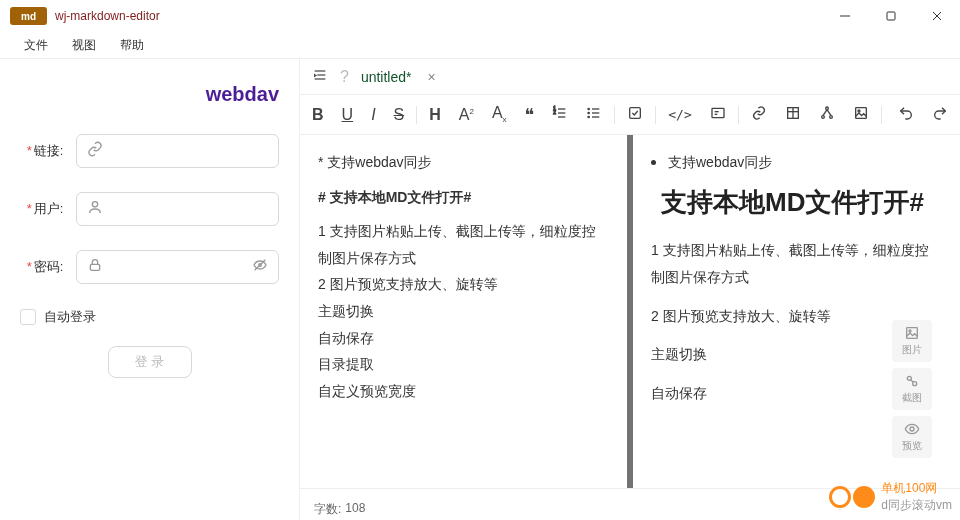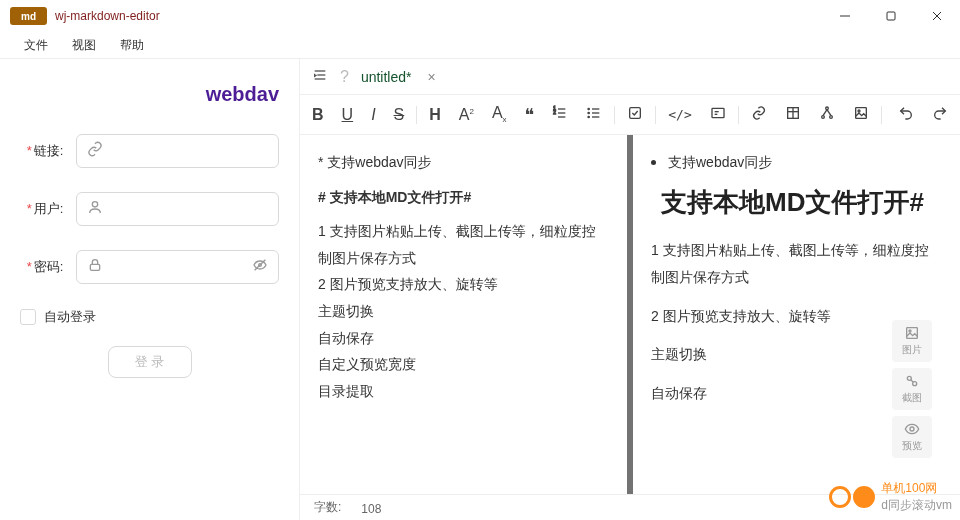--- a/index.html
+++ b/index.html
@@ -34,21 +34,21 @@
 .tb-sep{width:1px;height:18px;background:#e5e5e5;margin:0 12px}
 .tb-right{margin-left:auto;display:flex;gap:18px}
 .panes{flex:1;display:flex;min-height:0}
 .pane{flex:1;padding:14px 18px;overflow:hidden;font-size:14px;color:#333;line-height:1.9}
 .pane-left{border-right:6px solid #737373}
 .ml-star{color:#333}
 .ml-h{font-weight:bold;color:#333;margin:8px 0}
 .preview-h1{font-size:26px;font-weight:bold;color:#222;line-height:1.3;margin:10px 10px 18px}
 .preview-bullet{display:flex;align-items:center;gap:12px;margin-bottom:6px}
 .bullet-dot{width:5px;height:5px;border-radius:50%;background:#333}
-.statusbar{height:26px;border-top:1px solid #eee;display:flex;align-items:flex-end;padding:4px 14px;font-size:12px;color:#666}
+.statusbar{height:32px;border-top:1px solid #eee;display:flex;align-items:flex-start;padding:12px 14px;font-size:12px;color:#666}
 .float-tools{position:absolute;right:28px;top:320px;display:flex;flex-direction:column;gap:6px}
 .float-btn{width:40px;height:42px;background:#f5f5f5;border-radius:4px;display:flex;flex-direction:column;align-items:center;justify-content:center;color:#999;font-size:10px;gap:2px}
 .watermark{position:absolute;right:8px;bottom:6px;display:flex;align-items:center;gap:6px}
 .wm-circle{width:22px;height:22px;border:3px solid #ff8c1a;border-radius:50%;position:relative}
 .wm-text{font-size:12px;color:#ff8c1a;font-weight:normal}
 .wm-sub{font-size:12px;color:#999}
 svg{width:16px;height:16px}
 </style>
 </head>
 <body>
@@ -221,39 +221,39 @@
     </div>
 
     <div class="panes">
       <div class="pane pane-left">
         <div class="ml-star">*  支持webdav同步</div>
         <div class="ml-h"># 支持本地MD文件打开#</div>
         <div>1  支持图片粘贴上传、截图上传等，细粒度控制图片保存方式</div>
         <div>2  图片预览支持放大、旋转等</div>
         <div>主题切换</div>
         <div>自动保存</div>
+        <div>目录提取</div>
         <div>自定义预览宽度</div>
-        <div>目录提取</div>
       </div>
       <div class="pane" style="position:relative">
         <div class="preview-bullet">
             <span class="bullet-dot"></span>
             <span>支持webdav同步</span>
           </div>
         <div class="preview-h1">支持本地MD文件打开#</div>
         <div style="margin-bottom:12px">1 支持图片粘贴上传、截图上传等，细粒度控制图片保存方式</div>
         <div style="margin-bottom:12px">2 图片预览支持放大、旋转等</div>
         <div style="margin-bottom:12px">主题切换</div>
         <div>自动保存</div>
       </div>
     </div>
 
     <div class="statusbar">
       <span>字数:</span>
-      <span style="margin-left:20px">108</span>
+      <span style="margin-left:4px">108</span>
     </div>
   </div>
 </div>
 
 <div class="float-tools">
   <div class="float-btn">
       <svg viewBox="0 0 24 24" fill="none" stroke="currentColor" stroke-width="2">
         <rect x="4" y="4" width="16" height="16" rx="1"></rect>
         <circle cx="9" cy="9" r="1.5"></circle>
         <path d="M4 17l5-5 4 4 3-3 4 4"></path>

